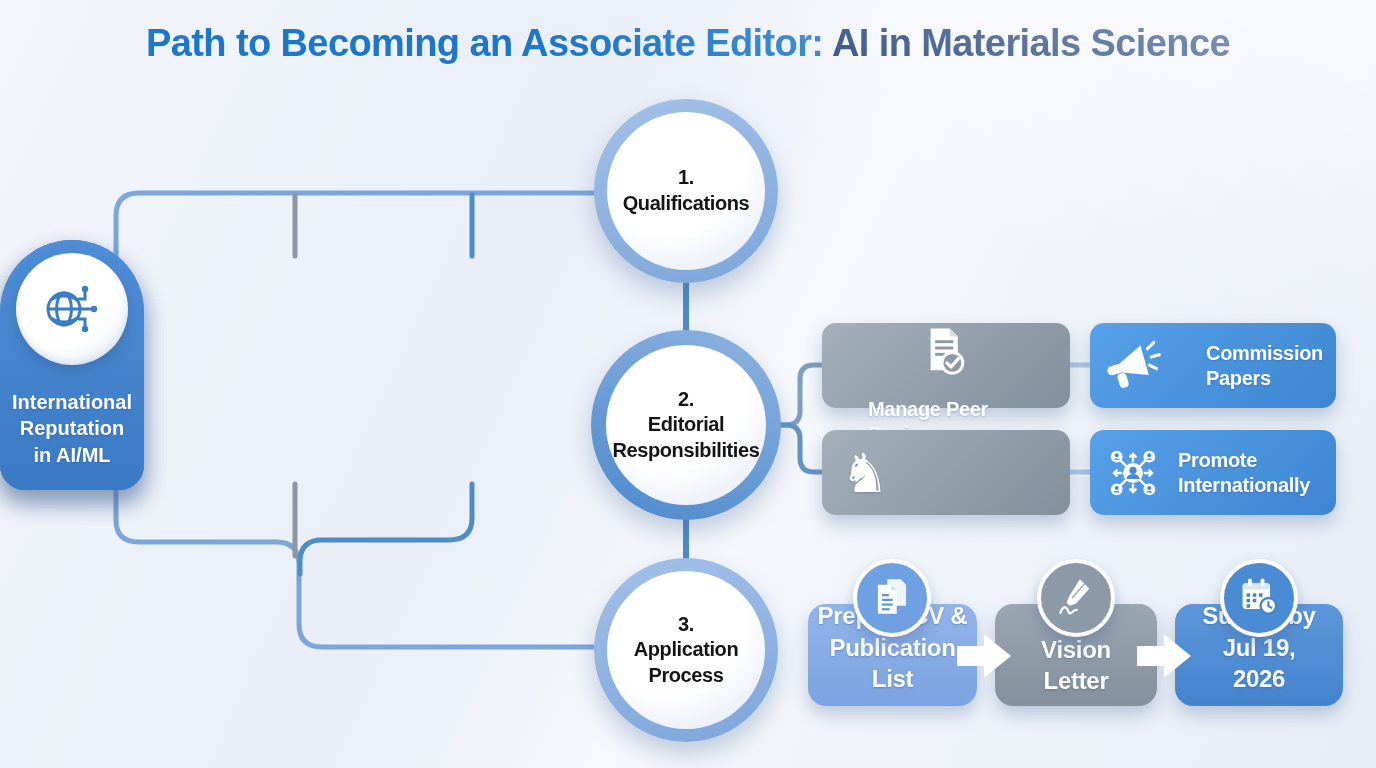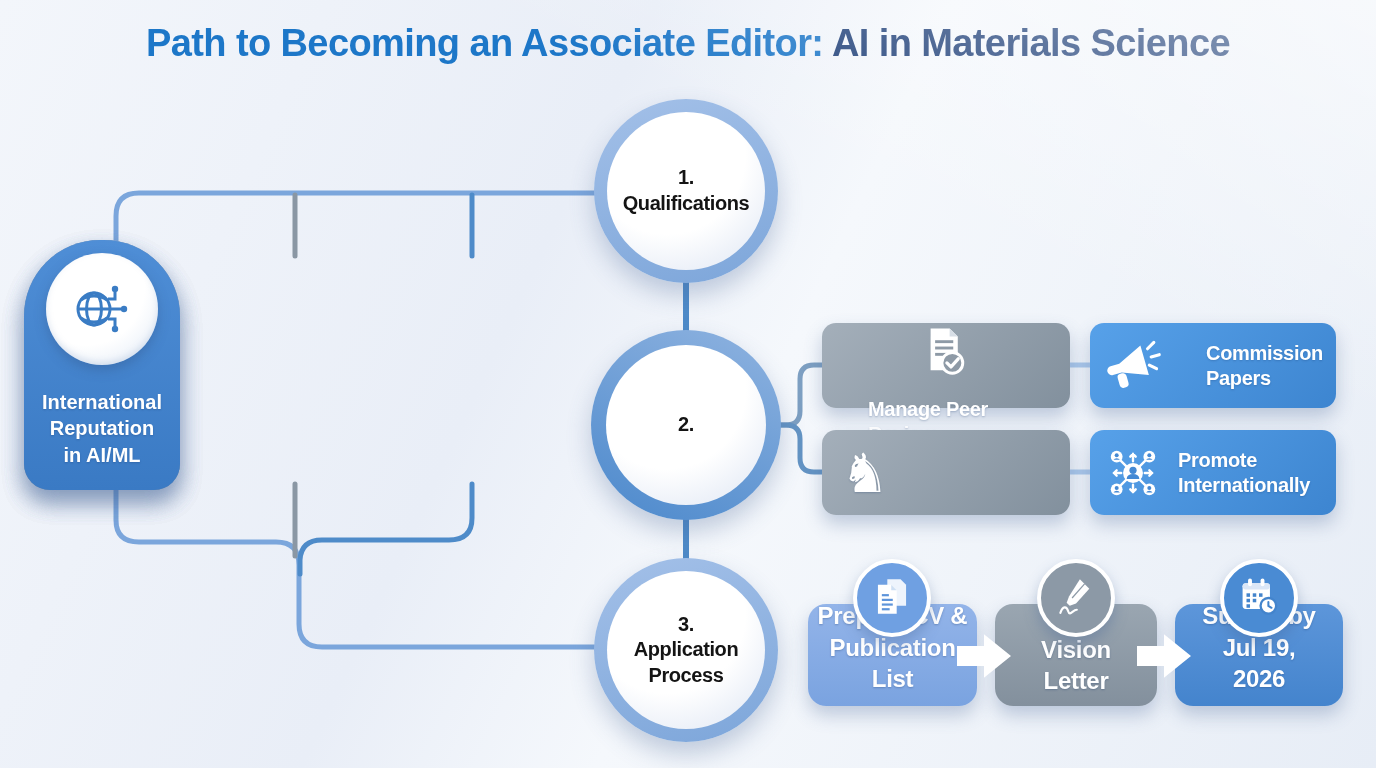--- a/index.html
+++ b/index.html
@@ -9,22 +9,22 @@
   .canvas::after{content:"";position:absolute;inset:0;
     background:linear-gradient(205deg,rgba(255,255,255,.55) 0%,rgba(255,255,255,0) 30%);pointer-events:none;}
   
   .title{position:absolute;top:22px;left:0;right:0;text-align:center;
     font-size:38px;font-weight:bold;letter-spacing:-.6px;white-space:nowrap;}
   .title .t1{color:#1d77c8;}
   .title .t2{color:#1e3f78;}
   
   svg.connectors{position:absolute;left:0;top:0;z-index:1;}
   
-  .pill{position:absolute;top:240px;width:156px;height:250px;z-index:2;
-    border-radius:76px 76px 26px 26px;box-shadow:0 12px 22px rgba(70,100,150,.28);margin-left:24px;}
+  .pill{position:absolute;top:240px;width:144px;height:250px;z-index:2;
+    border-radius:76px 76px 26px 26px;box-shadow:0 12px 22px rgba(70,100,150,.28);}
   .pill.p1{background:linear-gradient(180deg,#7ca7e6,#6392d8);}
   .pill.p2{background:linear-gradient(180deg,#9aa6b1,#7f8c99);}
   .pill.p3{background:linear-gradient(180deg,#4f8ed6,#3a7ac4);}
   .pill .badge{position:absolute;top:13px;left:50%;transform:translateX(-50%);
     width:112px;height:112px;border-radius:50%;
     background:radial-gradient(circle at 36% 30%,#ffffff 55%,#eef3fa 78%,#dde6f2 100%);
     box-shadow:0 5px 12px rgba(50,80,130,.35), inset 0 -3px 6px rgba(130,160,200,.25);
     display:flex;align-items:center;justify-content:center;}
   .pill .plabel{position:absolute;bottom:22px;left:50%;transform:translateX(-50%);
     width:120px;text-align:center;color:#fff;font-weight:bold;font-size:20px;line-height:1.32;
@@ -155,20 +155,21 @@
   <div class="stepc c1">
     <div class="inner">
       <div class="num">1.</div>
       <div class="clabel">Qualifications</div>
     </div>
   </div>
 
   <div class="stepc c2">
     <div class="inner">
       <div class="num">2.</div>
+      <div class="clabel">Editorial Responsibilities</div>
     </div>
   </div>
 
   <div class="stepc c3">
     <div class="inner">
       <div class="num">3.</div>
       <div class="clabel">Application Process</div>
     </div>
   </div>
 

